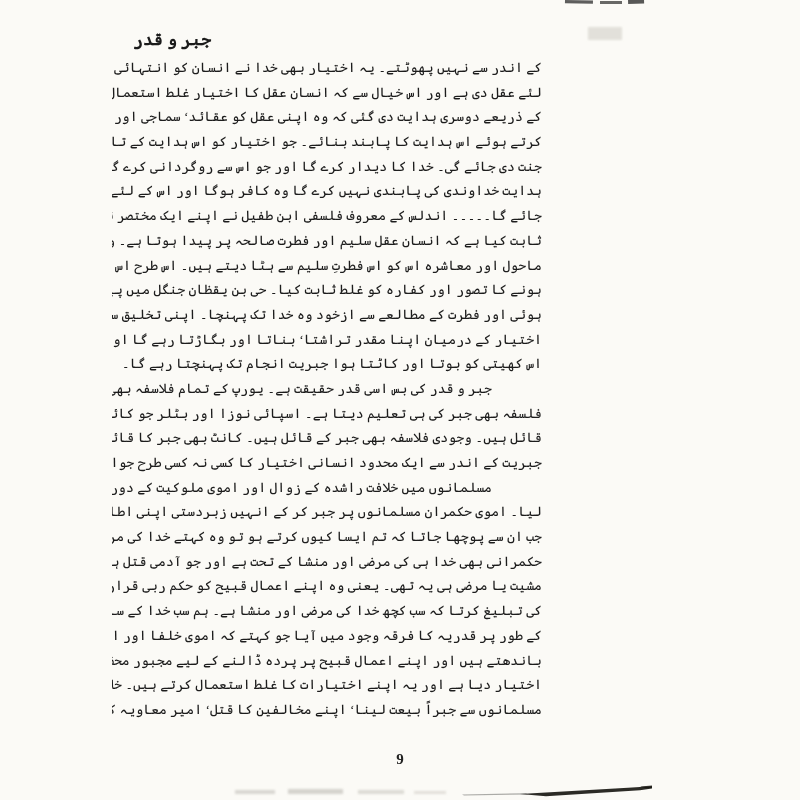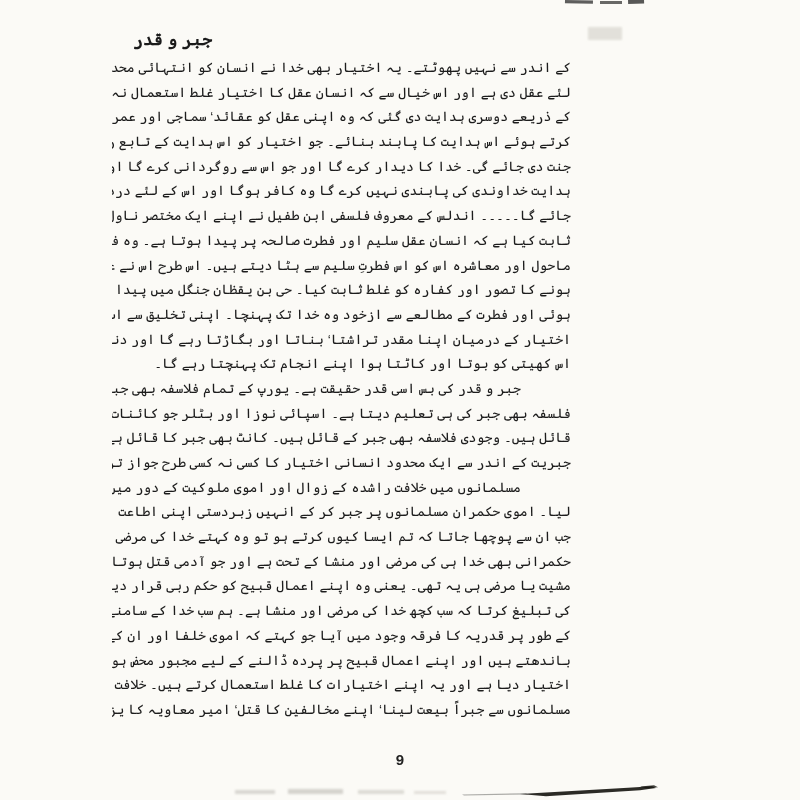--- a/index.html
+++ b/index.html
@@ -6,23 +6,22 @@
     margin: 0;
     padding: 0;
     background: #fbfaf6;
   }
   .canvas {
     position: relative;
     width: 652px;
     height: 800px;
     background: #fbfaf6;
     overflow: hidden;
-    font-family: Liberation Sans, sans-serif;
+    font-family: Liberation Serif, serif;
     color: #1d1d1d;
-    padding-left: 29px;
   }
   .header-title {
     position: absolute;
     top: 29px;
     left: 133px;
     font-size: 17px;
     font-weight: bold;
     direction: rtl;
     color: #1b1b1b;
     letter-spacing: 1px;
@@ -88,21 +87,21 @@
       <div class="line">کے ذریعے دوسری ہدایت دی گئی کہ وہ اپنی عقل کو عقائد‘ سماجی اور عمرانی زندگی میں اور کائنات اور خدا سے معاملہ</div>
       <div class="line">کرتے ہوئے اس ہدایت کا پابند بنائے۔ جو اختیار کو اس ہدایت کے تابع رکھے گا وہ خدا کا پسندیدہ ہوگا اور اسے</div>
       <div class="line">جنت دی جائے گی۔ خدا کا دیدار کرے گا اور جو اس سے روگردانی کرے گا اور اپنی مرضی اور عقل سے کام لے گا‘</div>
       <div class="line">ہدایت خداوندی کی پابندی نہیں کرے گا وہ کافر ہوگا اور اس کے لئے دردناک عذاب ہوگا اور دوزخ میں ڈالا</div>
       <div class="line">جائے گا۔۔۔۔۔ اندلس کے معروف فلسفی ابن طفیل نے اپنے ایک مختصر ناول ”حیّ بن یقظان“ میں تمثیلی انداز میں</div>
       <div class="line">ثابت کیا ہے کہ انسان عقل سلیم اور فطرت صالحہ پر پیدا ہوتا ہے۔ وہ فطری طور پر خدا شناس ہے۔ صرف اس کا</div>
       <div class="line">ماحول اور معاشرہ اس کو اس فطرتِ سلیم سے ہٹا دیتے ہیں۔ اس طرح اس نے عیسائیت کے انسان کے گناہ گار</div>
       <div class="line">ہونے کا تصور اور کفارہ کو غلط ثابت کیا۔ حی بن یقظان جنگل میں پیدا ہوا۔ حیوانات کے دودھ پر اس کی پرورش</div>
       <div class="line">ہوئی اور فطرت کے مطالعے سے ازخود وہ خدا تک پہنچا۔ اپنی تخلیق سے اب تک اور یقیناً قیامت تک وہ اسی جبر و</div>
       <div class="line">اختیار کے درمیان اپنا مقدر تراشتا‘ بناتا اور بگاڑتا رہے گا اور دنیا اور آخرت میں بحیثیت فرد اور بحیثیت جماعت</div>
-      <div class="line short">اس کھیتی کو بوتا اور کاٹتا ہوا اپنے انجام تک پہنچتا رہے گا۔</div>
+      <div class="line short">اس کھیتی کو بوتا اور کاٹتا ہوا جبریت انجام تک پہنچتا رہے گا۔</div>
       <div class="line indent">جبر و قدر کی بس اسی قدر حقیقت ہے۔ یورپ کے تمام فلاسفہ بھی جبر کے قائل ہیں‘ وحدت الوجودی</div>
       <div class="line">فلسفہ بھی جبر کی ہی تعلیم دیتا ہے۔ اسپائی نوزا اور بٹلر جو کائنات کو ایک مشین قرار دیتے ہیں‘ بدترین جبریت کے</div>
       <div class="line">قائل ہیں۔ وجودی فلاسفہ بھی جبر کے قائل ہیں۔ کانٹ بھی جبر کا قائل ہے۔ صرف اتنا ہے کہ وہ اس شدید ترین</div>
       <div class="line">جبریت کے اندر سے ایک محدود انسانی اختیار کا کسی نہ کسی طرح جواز تراش لیتے ہیں جو بعض دفعہ ان کی جبریت</div>
       <div class="line indent">مسلمانوں میں خلافت راشدہ کے زوال اور اموی ملوکیت کے دور میں جبر و قدر کے مباحث نے جنم</div>
       <div class="line">لیا۔ اموی حکمران مسلمانوں پر جبر کر کے انہیں زبردستی اپنی اطاعت اور بیعت پر مجبور کرتے‘ مخالفین کو قتل کرتے تو</div>
       <div class="line">جب ان سے پوچھا جاتا کہ تم ایسا کیوں کرتے ہو تو وہ کہتے خدا کی مرضی کے بغیر کوئی پتا نہیں ہل سکتا۔ ہماری</div>
       <div class="line">حکمرانی بھی خدا ہی کی مرضی اور منشا کے تحت ہے اور جو آدمی قتل ہوتا ہے اس کے بارے میں کہتے کہ خدا کی</div>
       <div class="line">مشیت یا مرضی ہی یہ تھی۔ یعنی وہ اپنے اعمال قبیح کو حکم ربی قرار دیتے۔ یوں جبریہ کا فرقہ وجود میں آیا جو اس بات</div>
       <div class="line">کی تبلیغ کرتا کہ سب کچھ خدا کی مرضی اور منشا ہے۔ ہم سب خدا کے سامنے مجبور محض ہیں۔ اس کے خلاف ردعمل</div>

